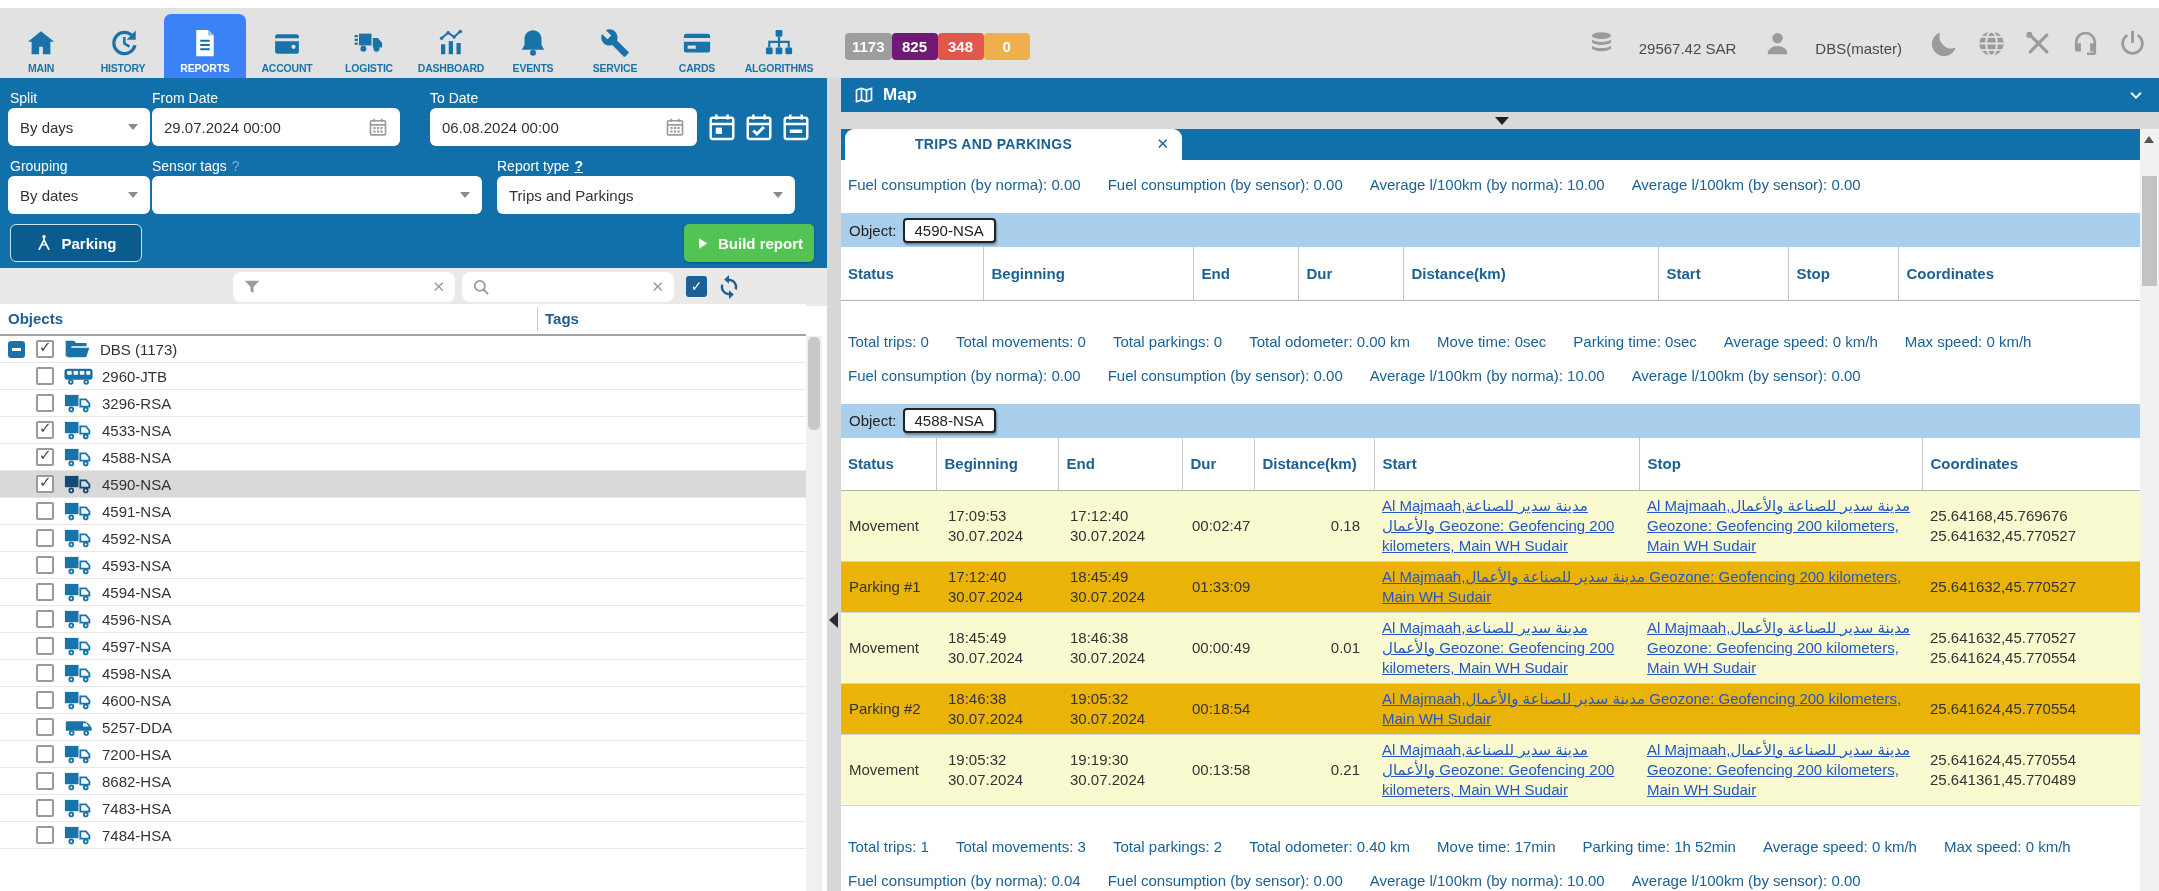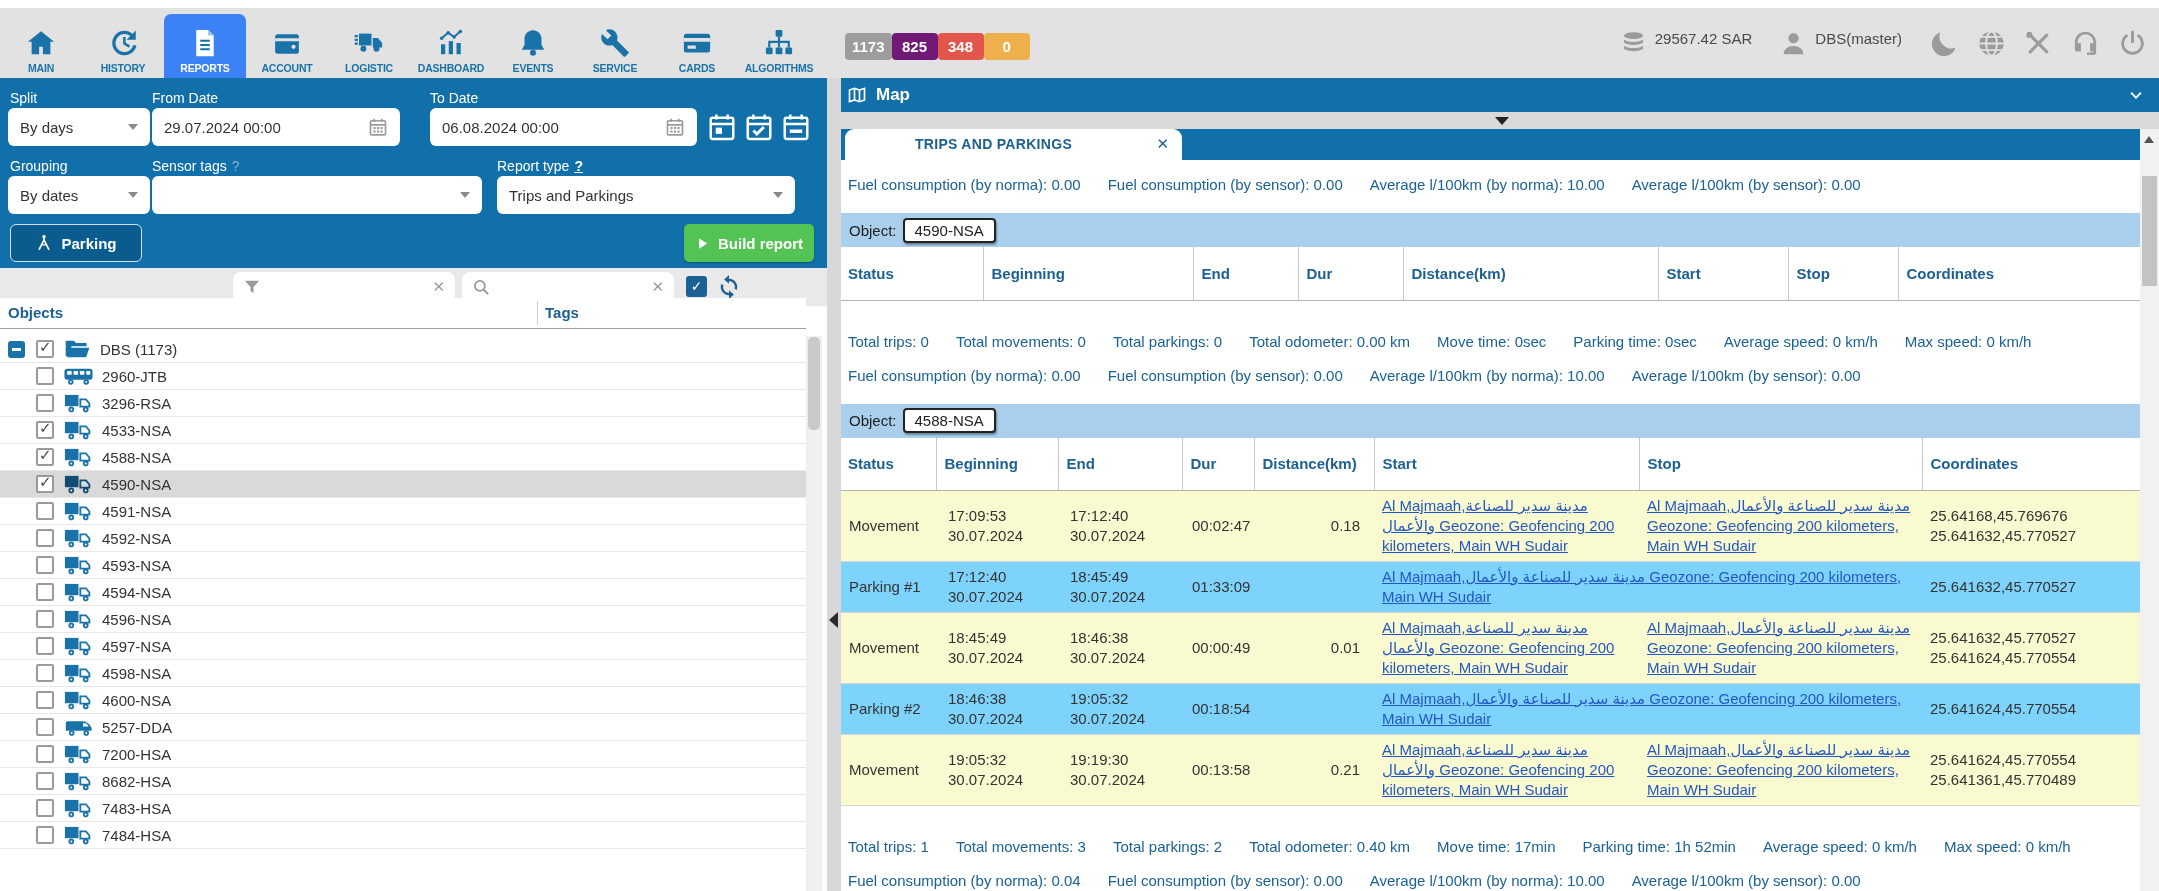--- a/index.html
+++ b/index.html
@@ -10,21 +10,21 @@
   #navbar{position:absolute;left:0;top:8px;width:2159px;height:70px;background:#e2e2e2}
   #nav-tabs{position:absolute;left:0;top:0;height:70px;display:flex;align-items:flex-end}
   .nav-tab{width:82px;height:70px;display:flex;flex-direction:column;align-items:center;justify-content:flex-end;gap:4px;padding-bottom:4px;box-sizing:border-box;cursor:pointer}
   .nav-tab svg{width:30px;height:30px;color:#1a73a8}
   .nav-tab span{font-size:10.5px;font-weight:bold;color:#1a73a8;letter-spacing:-.2px;white-space:nowrap}
   .nav-tab.active{height:64px;background:#3b82f6;border-radius:7px 7px 0 0}
   .nav-tab.active svg,.nav-tab.active span{color:#fff}
   #badges{position:absolute;left:845px;top:25px;display:flex;}
   .badge{min-width:32px;padding:0 7px;height:27px;line-height:27px;border-radius:4px;color:#fff;font-weight:bold;font-size:15px;text-align:center;cursor:pointer}
   #nav-right{position:absolute;right:12px;top:0;height:70px;display:flex;align-items:center;gap:28px}
-  .nav-info{display:flex;align-items:flex-start;gap:8px;color:#4a4a4a;font-size:15px}
+  .nav-info{display:flex;align-items:flex-end;gap:24px;color:#4a4a4a;font-size:15px}
   .gicon{width:27px;height:27px;color:#9b9b9b}
   #action-icons{display:flex;gap:18px;align-items:center}
   #action-icons svg{width:29px;height:29px;color:#9b9b9b;cursor:pointer}
   
   #left-panel{position:absolute;left:0;top:78px;width:827px;height:813px;background:#1170a9}
   .flb{position:absolute;color:#fff;font-size:14px}
   .help-dim{color:rgba(255,255,255,.45);margin-left:5px}
   .help{font-weight:bold;text-decoration:underline;margin-left:5px}
   .fld{position:absolute;height:38px;background:#fff;border-radius:6px;box-sizing:border-box;display:flex;align-items:center;padding:0 12px;font-size:15px;color:#333;cursor:pointer}
   .dda{margin-left:auto;width:0;height:0;border-left:5px solid transparent;border-right:5px solid transparent;border-top:6px solid #8a8a8a}
@@ -34,21 +34,21 @@
   #designer-btn svg{width:18px;height:18px}
   #build-btn{position:absolute;left:684px;top:146px;width:130px;height:38px;background:#53c353;border:none;border-radius:5px;color:#fff;display:flex;align-items:center;justify-content:center;gap:8px;font-size:15px;font-weight:bold;cursor:pointer;box-shadow:0 1px 2px rgba(0,0,0,.25);font-family:inherit}
   #build-btn svg{width:15px;height:15px}
   #panel-lower{position:absolute;left:0;top:190px;width:827px;bottom:0;background:#fff}
   #filter-bar{position:absolute;left:0;top:0;width:100%;height:38px;background:#e9e9e9}
   .finput{position:absolute;top:4px;height:30px;background:#fff;border-radius:8px;display:flex;align-items:center;padding:0 10px;box-sizing:border-box;gap:8px;cursor:text}
   .finput svg{width:18px;height:18px;color:#9b9b9b;flex:none}
   .clearx{margin-left:auto;color:#9b9b9b;font-weight:bold;font-size:15px;cursor:pointer}
   #check-all{position:absolute;left:686px;top:8px;width:21px;height:21px;background:#1c6094;border-radius:3px;color:#fff;font-weight:bold;font-size:14px;line-height:21px;text-align:center;cursor:pointer}
   #sync-btn{position:absolute;left:716px;top:6px;width:26px;height:26px;color:#1c6094;cursor:pointer}
-  #list-head{position:absolute;left:0;top:30px;width:806px;height:30px;border-bottom:1px solid #a3a3a3;background:#fff}
+  #list-head{position:absolute;left:0;top:36px;width:806px;height:30px;border-bottom:4px solid #a3a3a3;background:#fff}
   .colh{position:absolute;top:6px;font-size:15px;font-weight:bold;color:#1c6094}
   #head-div{position:absolute;left:537px;top:3px;width:1px;height:24px;background:#ccc}
   #tree{position:absolute;left:0;top:68px;width:806px;bottom:0;overflow:hidden}
   .trow{height:27px;display:flex;align-items:center;border-bottom:1px solid #e7e7e7;box-sizing:border-box;cursor:pointer;background:#fff}
   .trow.sel{background:#d9d9d9}
   .minusbox{width:17px;height:17px;background:#1a73a8;border-radius:3px;margin-left:8px;position:relative;flex:none;cursor:pointer}
   .minusbox::after{content:"";position:absolute;left:4px;top:7px;width:9px;height:3px;background:#fff}
   .cbx{width:14px;height:14px;border:2px solid #9a9a9a;border-radius:2px;background:#fff;margin-left:36px;flex:none;position:relative;cursor:pointer}
   .minusbox + .cbx{margin-left:11px}
   .cbx.on::after{content:"✓";position:absolute;left:1px;top:-4px;font-size:15px;font-weight:bold;color:#444}
@@ -56,21 +56,21 @@
   .trow.sel .vico{color:#114a73}
   .fold{width:27px;height:20px}
   .tlabel{margin-left:9px;font-size:15px;color:#333;white-space:nowrap}
   #list-scroll{position:absolute;left:806px;top:68px;width:16px;bottom:0;background:#f0f0f0}
   #list-thumb{position:absolute;left:2px;right:2px;top:1px;height:93px;background:#c9c9c9;border-radius:5px;cursor:pointer}
   
   #splitter{position:absolute;left:827px;top:78px;width:14px;height:813px;background:#d8d8d8}
   #collapse-arrow{position:absolute;left:2px;top:534px;width:0;height:0;border-top:8px solid transparent;border-bottom:8px solid transparent;border-right:9px solid #2a2a2a;cursor:pointer}
   
   #right-area{position:absolute;left:841px;top:78px;width:1318px;height:813px;background:#fff}
-  #map-bar{position:absolute;left:0;top:0;width:100%;height:34px;background:#1170a9;display:flex;align-items:center;gap:9px;padding-left:6px;box-sizing:border-box}
+  #map-bar{position:absolute;left:0;top:0;width:100%;height:34px;background:#1170a9;display:flex;align-items:center;gap:9px;padding-left:13px;box-sizing:border-box}
   #map-title{color:#fff;font-weight:bold;font-size:17px}
   .mapico{width:20px;height:20px;color:#fff}
   #map-chev{position:absolute;right:14px;top:8px;width:18px;height:18px;color:#fff;cursor:pointer}
   #gray-strip{position:absolute;left:0;top:34px;width:100%;height:17px;background:#d9d9d9}
   #tri{position:absolute;left:654px;top:5px;width:0;height:0;border-left:7px solid transparent;border-right:7px solid transparent;border-top:8px solid #222;cursor:pointer}
   #tab-bar{position:absolute;left:0;top:51px;width:100%;height:31px;background:#1170a9}
   #report-tab{position:absolute;left:4px;top:0;width:337px;height:31px;background:#fff;border-radius:9px 9px 0 0;cursor:pointer}
   #tab-title{position:absolute;left:0;right:40px;top:7px;text-align:center;font-size:14px;font-weight:bold;color:#1c6094;letter-spacing:.3px}
   #tab-close{position:absolute;right:13px;top:6px;font-size:15px;font-weight:bold;color:#1c6094;cursor:pointer}
   #content{position:absolute;left:0;top:82px;width:1299px;bottom:0;background:#fff;overflow:hidden}
@@ -82,21 +82,21 @@
   .obj-bar{height:34px;background:#a9cfec;display:flex;align-items:center;padding-left:8px;margin-top:18px}
   .obj-lbl{font-size:15px;color:#222}
   .obj-box{margin-left:6px;background:#fff;border:2px solid #222;border-radius:4px;padding:2px 10px;font-size:15px;color:#222;box-shadow:1px 2px 2px rgba(0,0,0,.35)}
   table.rpt{border-collapse:collapse;table-layout:fixed;width:1299px}
   .rpt th{height:53px;font-size:15px;font-weight:bold;color:#1c6094;text-align:left;padding:0 6px 0 8px;border-right:1px solid #c9c9c9;border-bottom:1px solid #b3b3b3;background:#fff;box-sizing:border-box;overflow:hidden;white-space:nowrap}
   .rpt th:first-child{padding-left:7px}
   .rpt th:last-child{border-right:0}
   .rpt td{font-size:15px;color:#333;padding:5px 8px;line-height:20px;vertical-align:middle;box-sizing:border-box;overflow:hidden}
   .rpt tbody tr{border-bottom:1px solid #d6d6d6}
   tr.m{background:#fafad0}
-  tr.p{background:#7dd3fc}
+  tr.p{background:#eab308}
   td.dist{text-align:right;padding-right:14px}
   td.beg,td.end{padding-left:12px}
   td.dur{padding-left:10px}
   .loc{color:#2457c5;text-decoration:underline;cursor:pointer}
   .totals{margin-top:30px}
   .fuel{margin-top:13px}
   #v-scroll{position:absolute;left:1299px;top:51px;width:19px;bottom:0;background:#f1f1f1}
   #v-up{position:absolute;left:4px;top:7px;width:0;height:0;border-left:5px solid transparent;border-right:5px solid transparent;border-bottom:7px solid #555;cursor:pointer}
   #v-thumb{position:absolute;left:2px;right:2px;top:47px;height:110px;background:#c3c3c3;cursor:pointer}
 </style>

